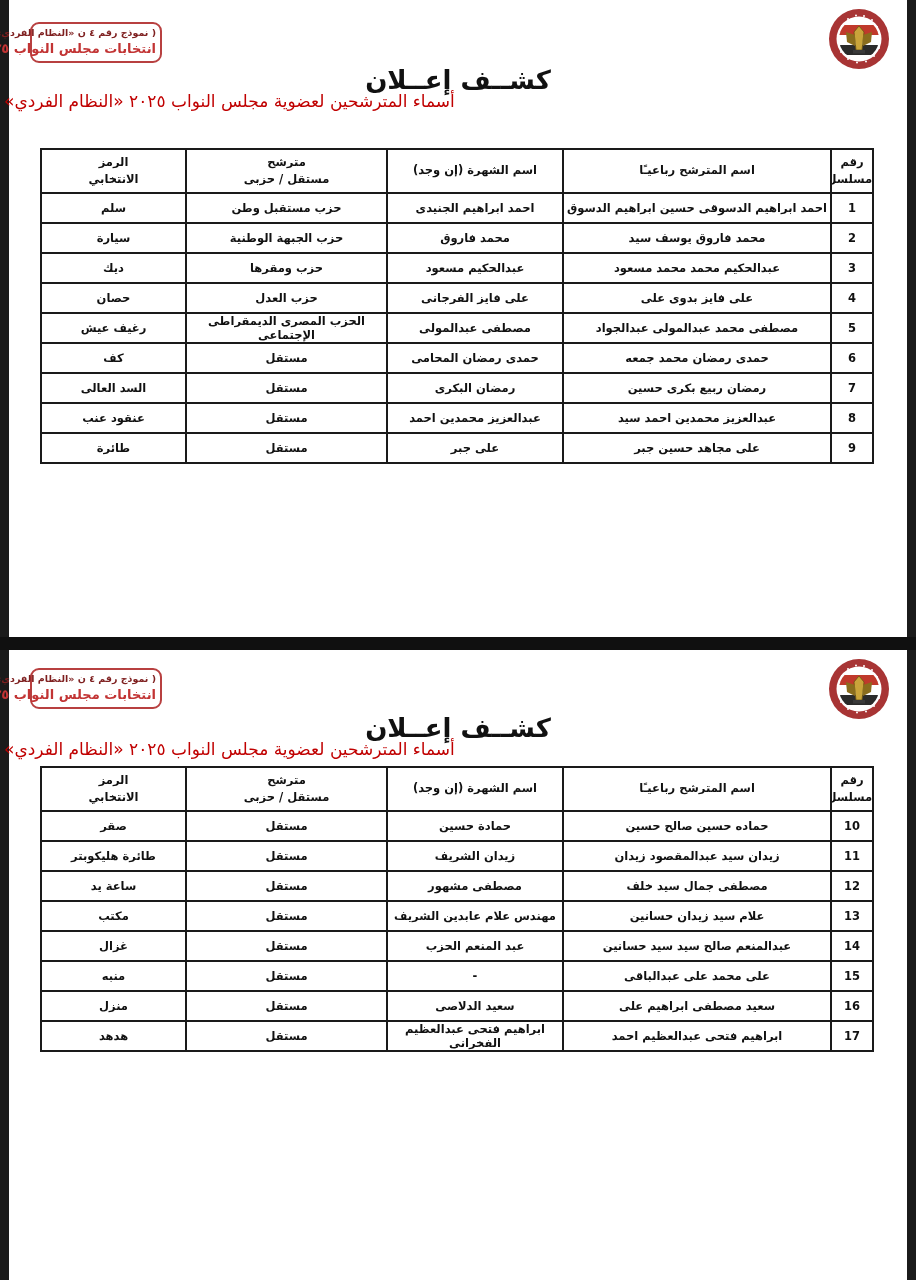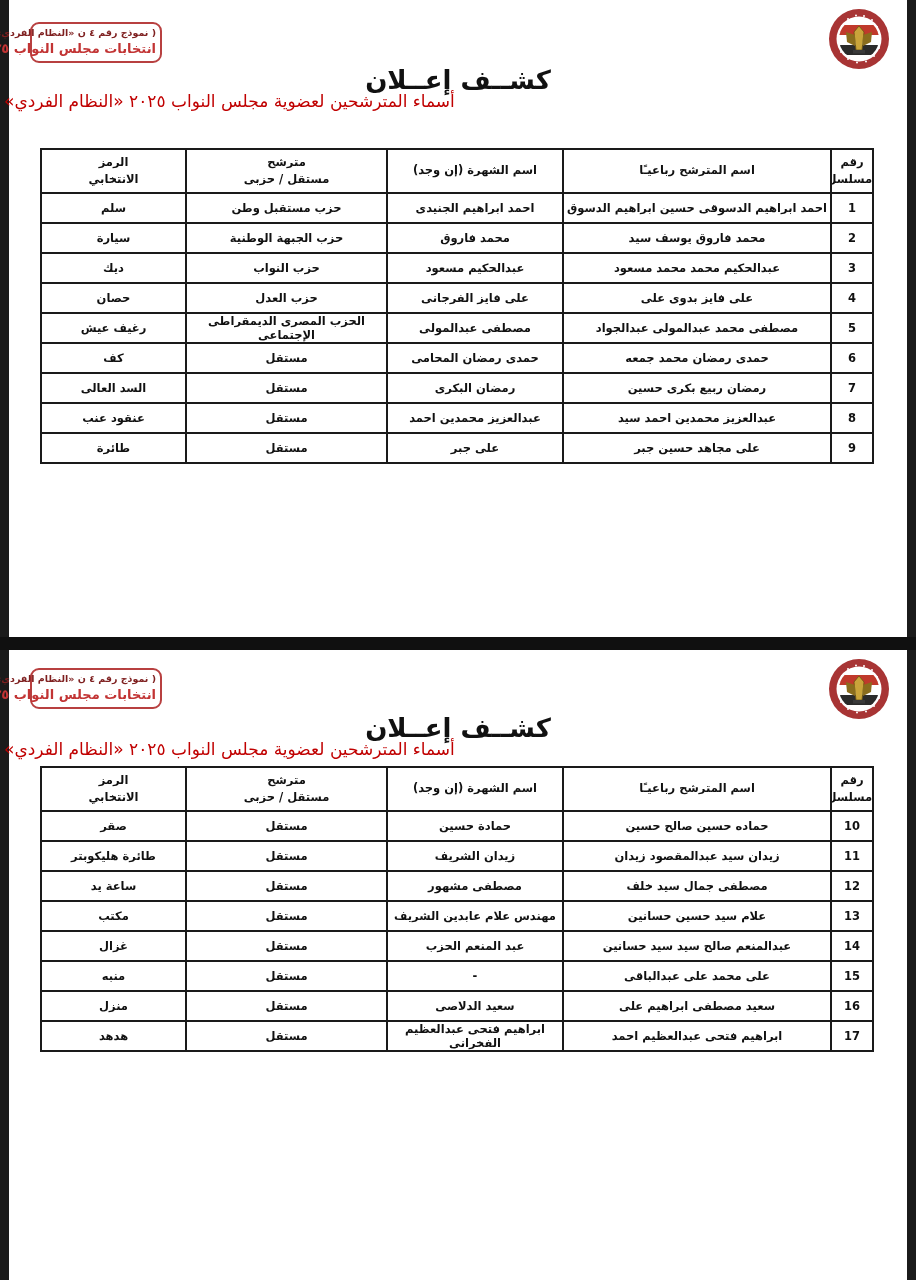--- a/index.html
+++ b/index.html
@@ -144,21 +144,21 @@
           <td>2</td>
           <td>محمد فاروق يوسف سيد</td>
           <td>محمد فاروق</td>
           <td>حزب الجبهة الوطنية</td>
           <td>سيارة</td>
         </tr>
         <tr>
           <td>3</td>
           <td>عبدالحكيم محمد محمد مسعود</td>
           <td>عبدالحكيم مسعود</td>
-          <td>حزب النواب</td>
+          <td>حزب ومقرها</td>
           <td>ديك</td>
         </tr>
         <tr>
           <td>4</td>
           <td>على فايز بدوى على</td>
           <td>على فايز الفرجانى</td>
           <td>حزب العدل</td>
           <td>حصان</td>
         </tr>
         <tr>
@@ -279,21 +279,21 @@
         </tr>
         <tr>
           <td>12</td>
           <td>مصطفى جمال سيد خلف</td>
           <td>مصطفى مشهور</td>
           <td>مستقل</td>
           <td>ساعة يد</td>
         </tr>
         <tr>
           <td>13</td>
-          <td>علام سيد حسين حسانين</td>
+          <td>علام سيد زيدان حسانين</td>
           <td>مهندس علام عابدين الشريف</td>
           <td>مستقل</td>
           <td>مكتب</td>
         </tr>
         <tr>
           <td>14</td>
           <td>عبدالمنعم صالح سيد سيد حسانين</td>
           <td>عبد المنعم الحزب</td>
           <td>مستقل</td>
           <td>غزال</td>

